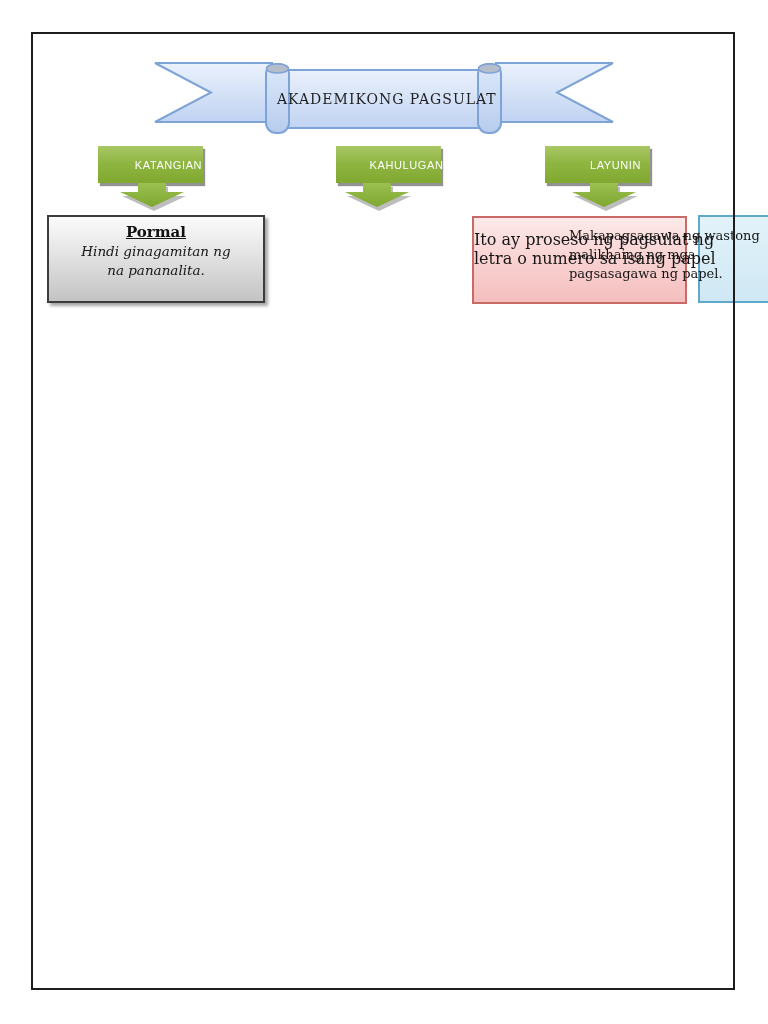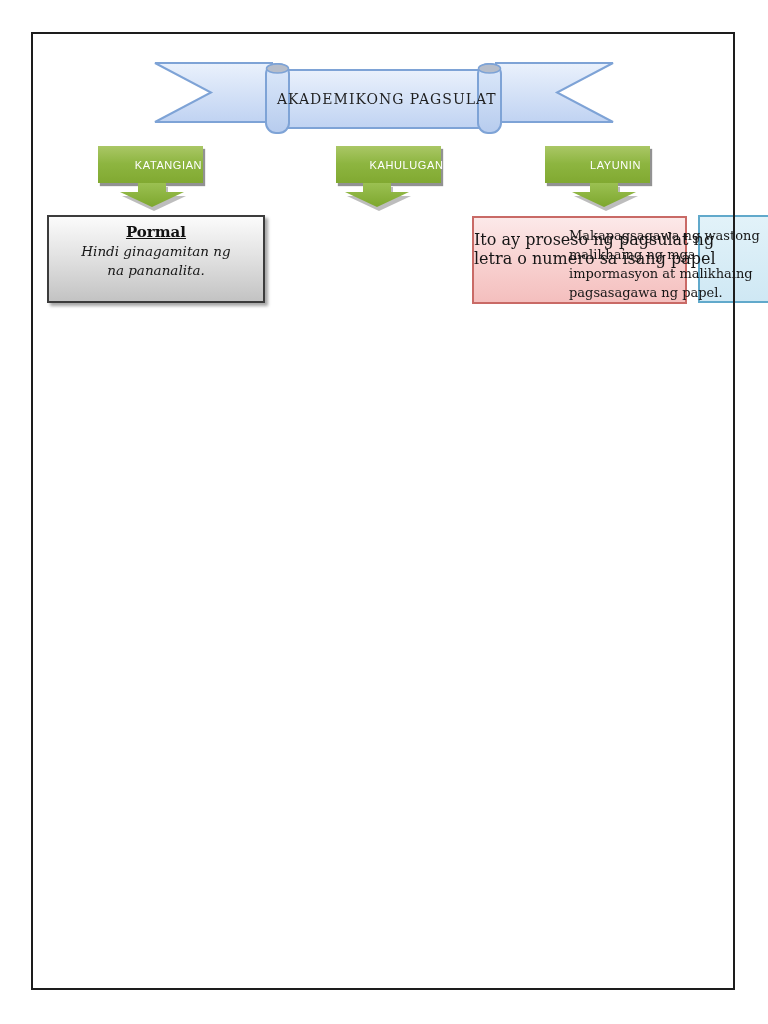--- a/index.html
+++ b/index.html
@@ -112,18 +112,17 @@
   <div class="note-pink">
     <div class="note-line">Ito ay proseso ng pagsulat ng</div>
     <div class="note-line">letra o numero sa isang papel</div>
   </div>
 
   <div class="note-blue"></div>
 
   <div class="overlay-text">
     <div class="note-line">Makapagsagawa ng wastong</div>
     <div class="note-line">malikhaing ng mga</div>
-    <div class="note-line">impormasyon at malikhaing</div>
     <div class="note-line">pagsasagawa ng papel.</div>
   </div>
 
   <div class="page-border"></div>
 </div>
 
 </body></html>

